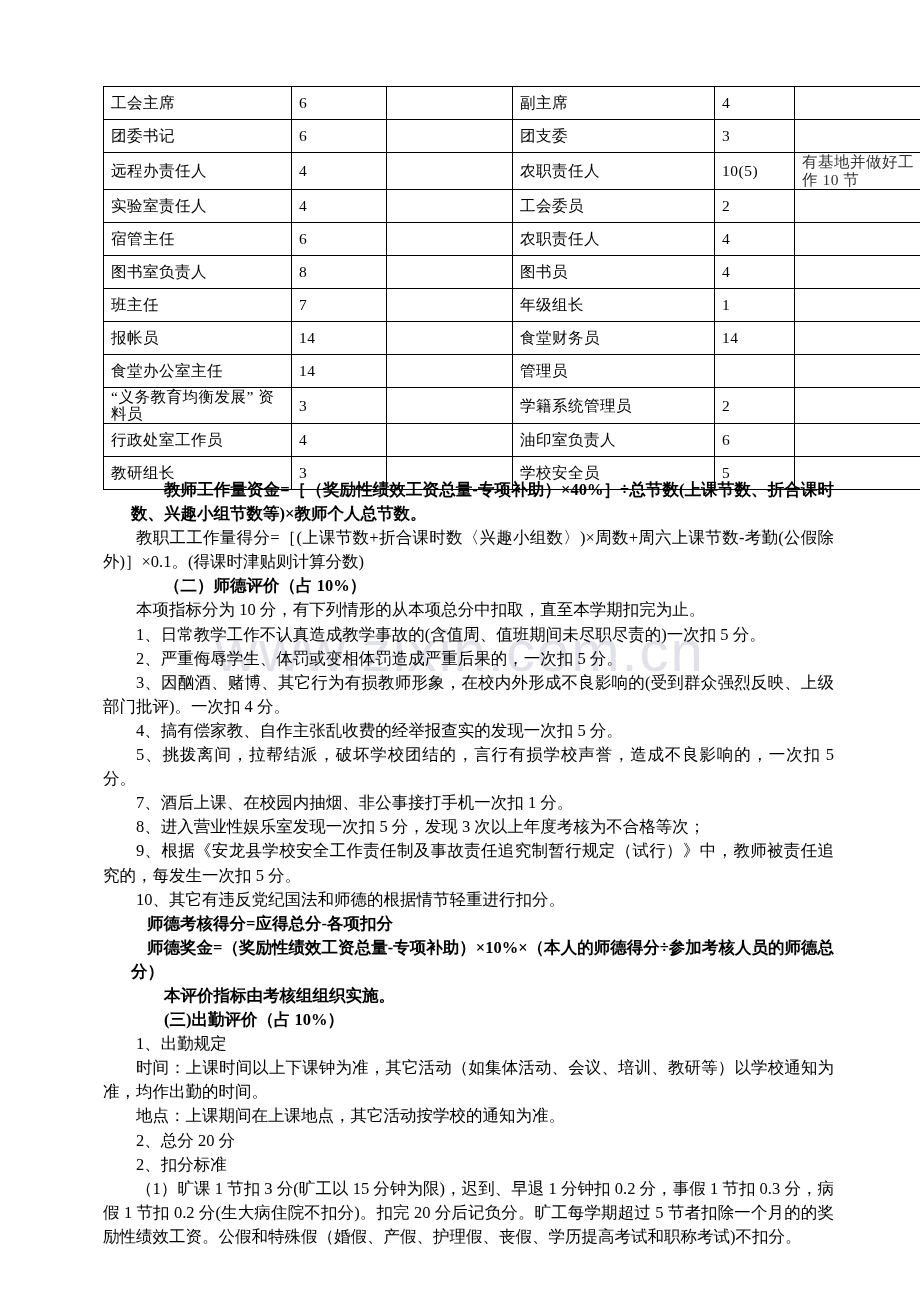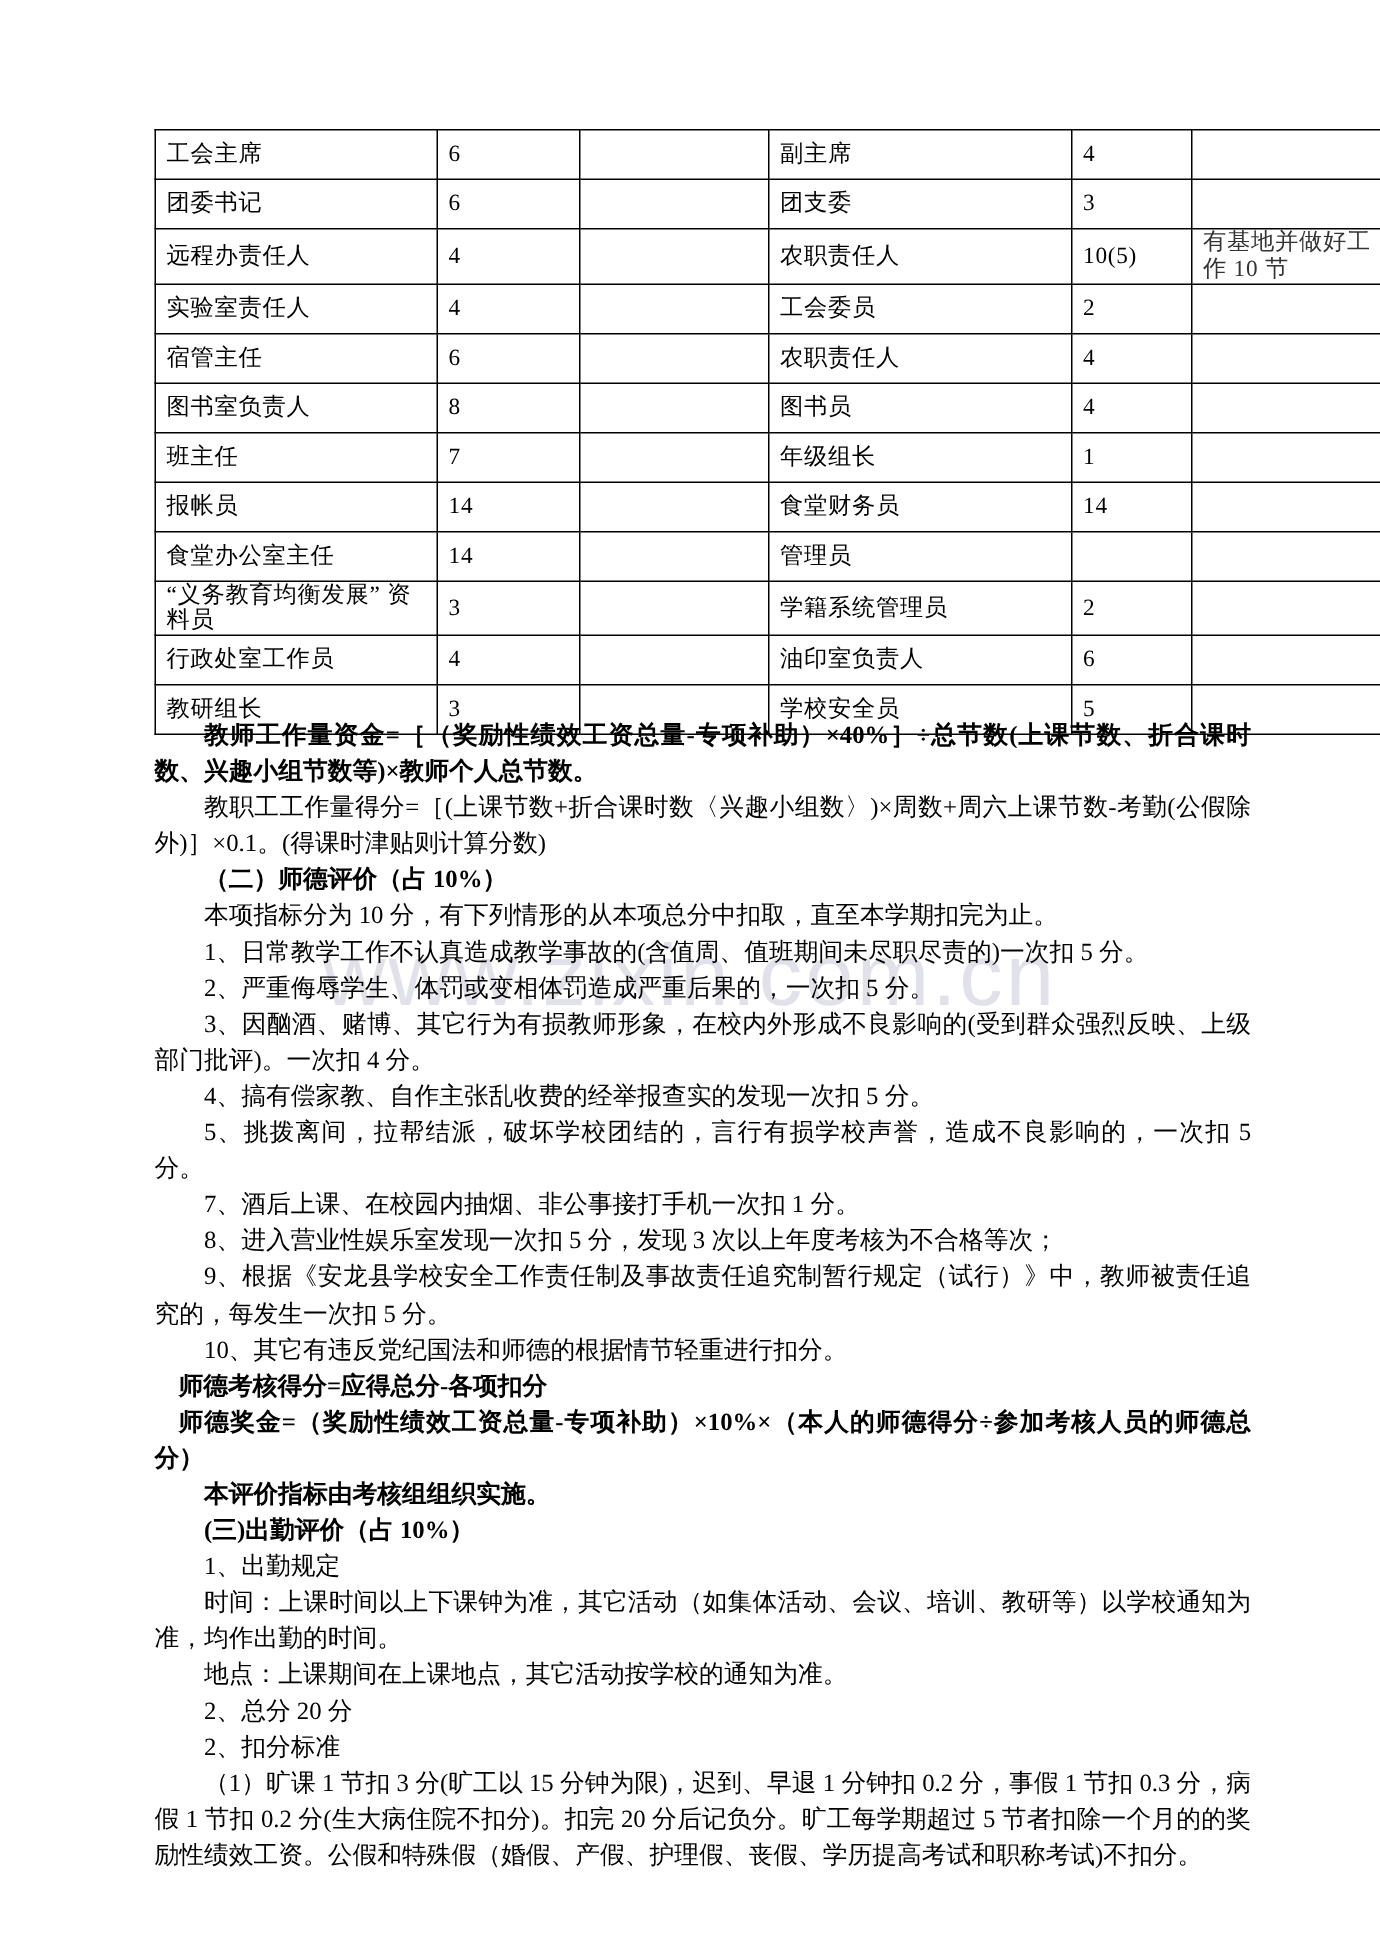--- a/index.html
+++ b/index.html
@@ -89,21 +89,21 @@
   p {
     margin: 0;
     font-size: 16.5px;
     line-height: 24.1px;
     text-align: justify;
     text-justify: inter-ideograph;
     letter-spacing: 0px;
   }
   p.ind2   { text-indent: 33px; }
   p.ind1   { text-indent: 16px; }
-  p.bold   { font-weight: bold; }
+  p.bold   { font-weight: bold; margin-left: 28px; }
 </style>
 </head>
 <body>
 
 <div id="watermark">
   <span class="wm-text">www.zixin.com.cn</span>
 </div>
 
 <div id="page">
 

